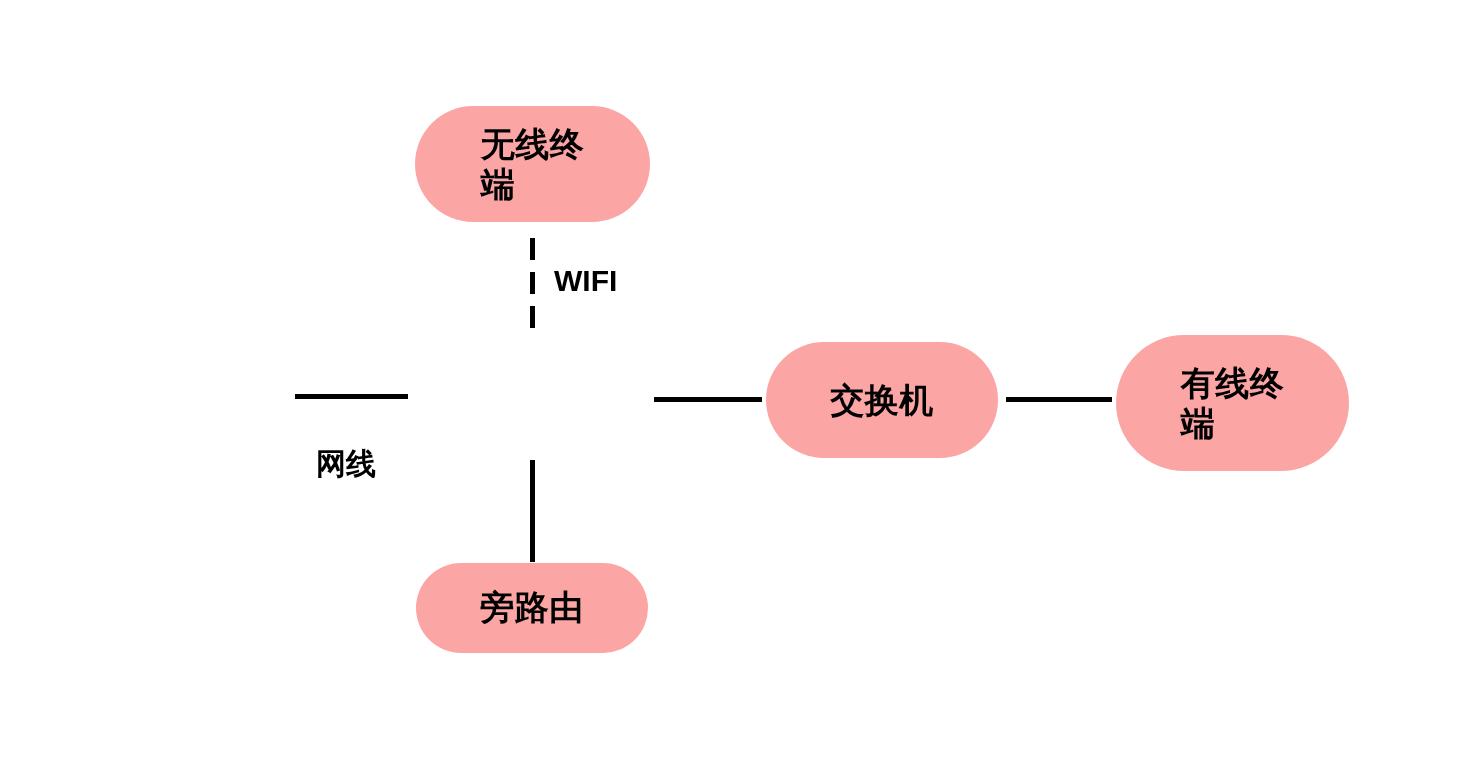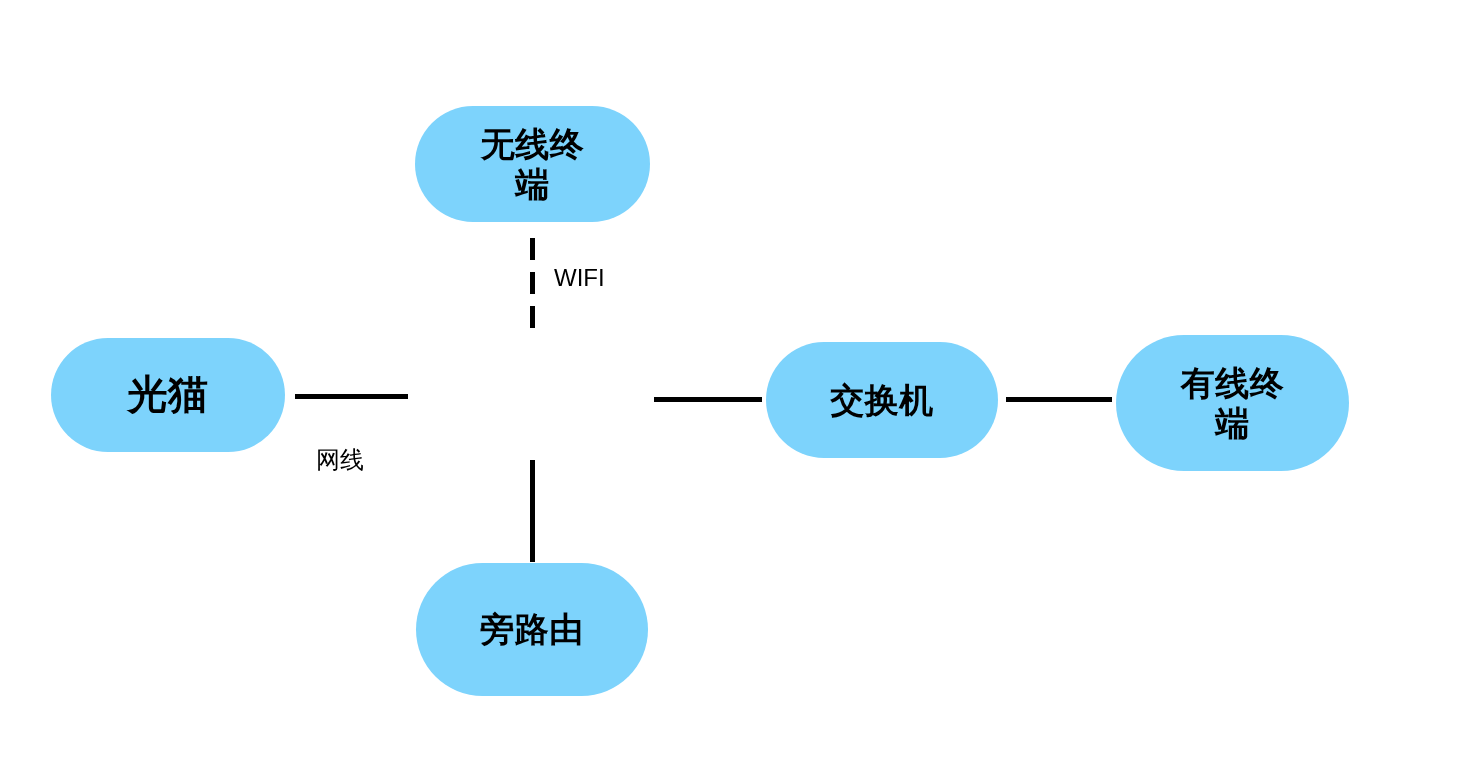--- a/index.html
+++ b/index.html
@@ -17,23 +17,22 @@
     background: #ffffff;
     overflow: hidden;
   }
   
   .node {
     position: absolute;
     box-sizing: border-box;
     display: flex;
     align-items: center;
     justify-content: center;
-    text-align: center;
     border-radius: 999px;
-    background: #7dd3fc;
+    background: #fca5a5;
     color: #000000;
     font-weight: bold;
     line-height: 1.18;
     letter-spacing: 0.5px;
     white-space: pre-line;
     user-select: none;
   }
   .node-lg { font-size: 40px; }
   .node-md { font-size: 34px; }
 
@@ -55,22 +54,22 @@
         transparent 22px,
         transparent 34px);
     background-size: 5px 34px;
     background-repeat: repeat-y;
   }
 
   
   .edge-label {
     position: absolute;
     color: #000000;
-    font-size: 24px;
-    font-weight: normal;
+    font-size: 30px;
+    font-weight: bold;
     white-space: nowrap;
     user-select: none;
   }
 </style>
 </head>
 <body>
 
 <div id="canvas">
 
   <div class="edge edge-h" style="left:295px; top:394px; width:113px;"></div>
@@ -83,23 +82,22 @@
 
   <div class="edge-dashed-v" style="left:530px; top:238px; height:94px;"></div>
 
   <div class="edge-label" style="left:554px; top:264px;">WIFI</div>
 
   <div class="edge-label" style="left:316px; top:444px;">网线</div>
 
   <div class="node node-md" style="left:415px; top:106px; width:235px; height:116px;">无线终
 端</div>
 
-  <div class="node node-lg" style="left:51px; top:338px; width:234px; height:114px;">光猫</div>
 
 
   <div class="node node-md" style="left:766px; top:342px; width:232px; height:116px;">交换机</div>
 
   <div class="node node-md" style="left:1116px; top:335px; width:233px; height:136px;">有线终
 端</div>
 
-  <div class="node node-md" style="left:416px; top:563px; width:232px; height:133px;">旁路由</div>
+  <div class="node node-md" style="left:416px; top:563px; width:232px; height:90px;font-family:Liberation Serif, serif;">旁路由</div>
 
 </div>
 
 </body></html>

